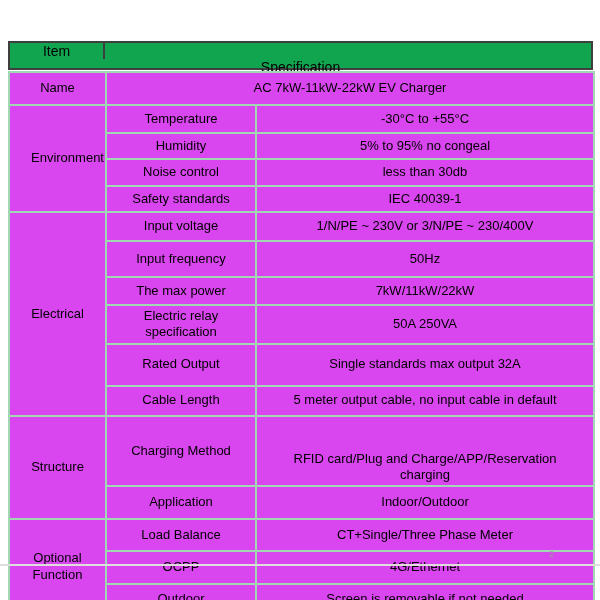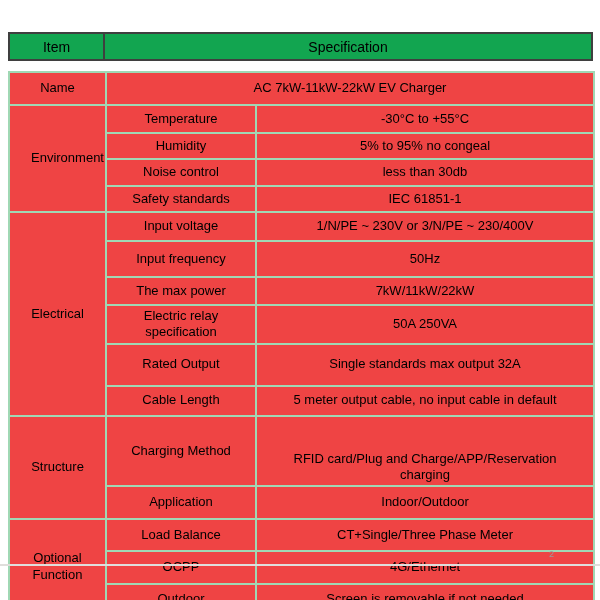--- a/index.html
+++ b/index.html
@@ -13,25 +13,26 @@
   .page {
     position: relative;
     width: 600px; height: 600px;
     background: #ffffff;
     overflow: hidden;
   }
 
   
   .spec-header {
     position: absolute;
-    left: 8px; top: 32px;
+    left: 8px; top: 41px;
     width: 585px; height: 29px;
     display: flex;
     background: #12a550;
     border: 2px solid #3f3f3f;
+    flex-direction: column;
   }
   .hcell {
     display: flex; align-items: center; justify-content: center;
     font-size: 14px; color: #000000;
     height: 100%;
   }
   .hcell-item  { width: 95px; border-right: 2px solid #3f3f3f; }
   .hcell-spec  { flex: 1; border-radius: 6px; }
 
   
@@ -39,21 +40,21 @@
     position: absolute;
     left: 8px; top: 71px;
     width: 585px;
     border-collapse: collapse;
     table-layout: fixed;
     font-size: 13px;
     color: #000000;
   }
   table.spec td {
     border: 2px solid #a0d8b4;
-    background: #ef4444;
+    background: #d946ef;
     text-align: center;
     vertical-align: middle;
     padding: 2px 21px;
     line-height: 1.25;
     overflow: hidden;
   }
   td.dark-left { border-left: 2px solid #3f3f3f; }
   td.value-left { text-align: left; padding-left: 8px; }
   .wrap-constrain { max-width: 308px; margin-top: 32px; }
 
@@ -106,21 +107,21 @@
       <tr style="height:26px">
         <td>Humidity</td>
         <td>5% to 95% no congeal</td>
       </tr>
       <tr style="height:27px">
         <td>Noise control</td>
         <td>less than 30db</td>
       </tr>
       <tr style="height:26px">
         <td>Safety standards</td>
-        <td>IEC 61851-1</td>
+        <td>IEC 40039-1</td>
       </tr>
 
       <tr style="height:29px">
         <td class="dark-left" rowspan="6">Electrical</td>
         <td>Input voltage</td>
         <td>1/N/PE ~ 230V or 3/N/PE ~ 230/400V</td>
       </tr>
       <tr style="height:36px">
         <td>Input frequency</td>
         <td>50Hz</td>

